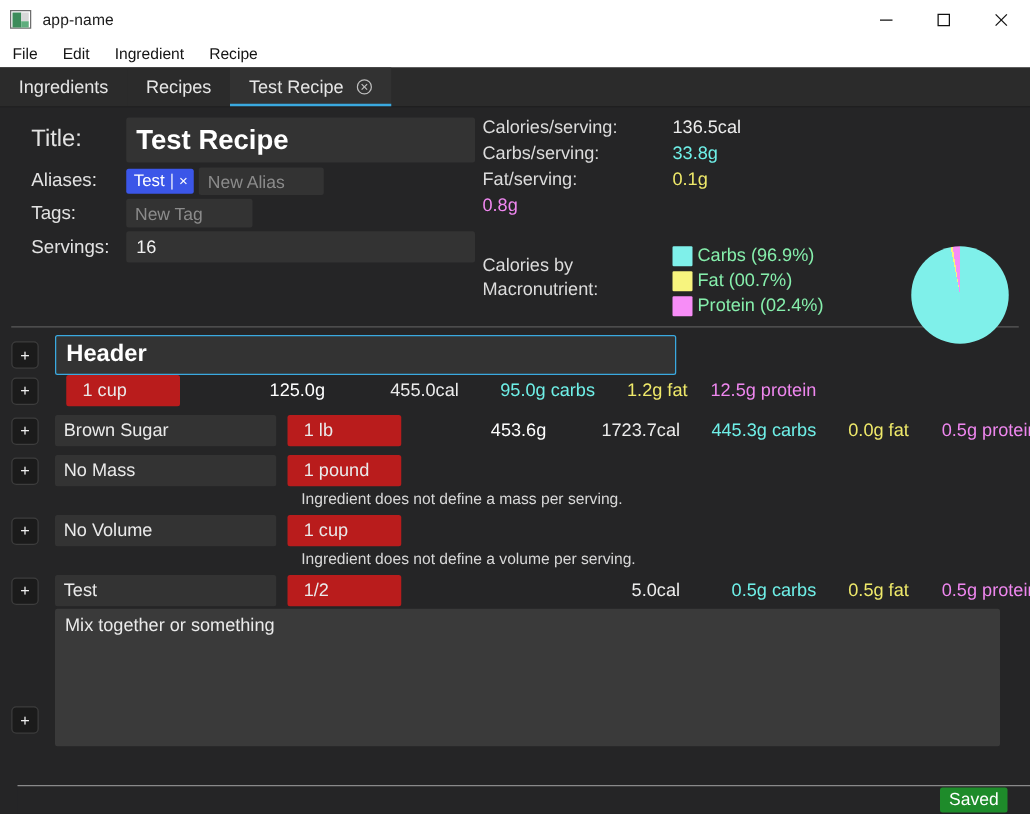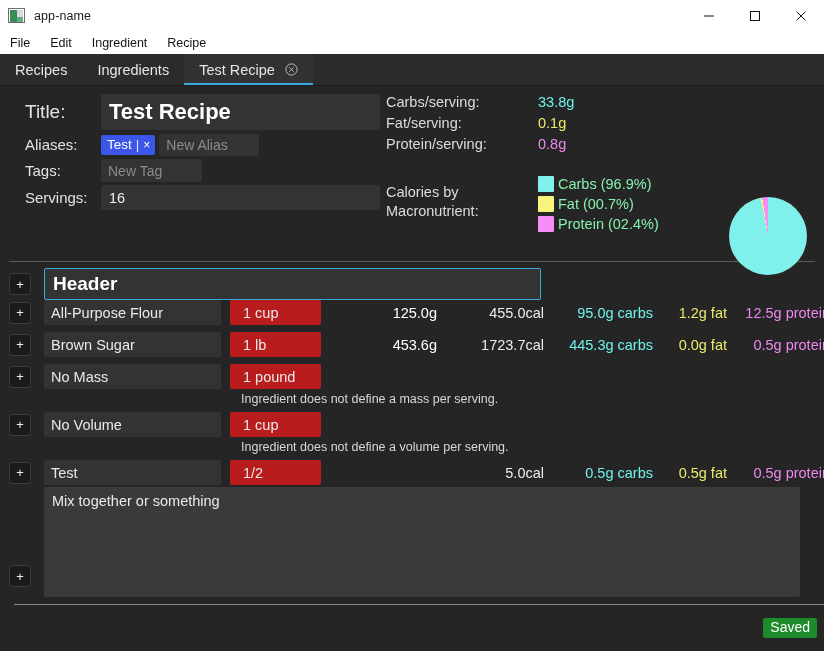--- a/index.html
+++ b/index.html
@@ -455,27 +455,27 @@
     color: #eaeaea;
     font-size: 14.5px;
     padding: 6px 0 0 8px;
     box-sizing: border-box;
   }
 
   
   .statusbar {
     position: absolute;
     left: 14px; right: 0; bottom: 0;
-    height: 47px;
+    height: 23px;
     background: #252526;
     border-top: 1px solid #8a8a8a;
     display: flex;
     align-items: center;
     justify-content: flex-end;
-    padding-right: 7px;
+    padding-right: 18px;
     box-sizing: border-box;
   }
   .saved-badge {
     background: #1e8b2a;
     color: #ffffff;
     font-size: 14px;
     padding: 2px 7px 3px 7px;
     border-radius: 2px;
     line-height: 1.1;
   }
@@ -516,24 +516,24 @@
 
   <div class="menubar">
     <div class="menu-item">File</div>
     <div class="menu-item">Edit</div>
     <div class="menu-item">Ingredient</div>
     <div class="menu-item">Recipe</div>
   </div>
 
   <div class="tabbar">
     <div class="tab">
+      <span>Ingredients</span>
+    </div>
+    <div class="tab">
       <span>Recipes</span>
-    </div>
-    <div class="tab">
-      <span>Ingredients</span>
     </div>
     <div class="tab active">
       <span>Test Recipe</span>
       <span class="tab-close">
         <svg width="13" height="13" viewBox="0 0 13 13">
           <circle cx="6.5" cy="6.5" r="5.6" fill="none" stroke="#bdbdbd" stroke-width="1"></circle>
           <line x1="4.3" y1="4.3" x2="8.7" y2="8.7" stroke="#bdbdbd" stroke-width="1"></line>
           <line x1="8.7" y1="4.3" x2="4.3" y2="8.7" stroke="#bdbdbd" stroke-width="1"></line>
         </svg>
       </span>
@@ -565,29 +565,32 @@
           <div class="finput tag-new">New Tag</div>
         </div>
         <div class="frow">
           <div class="flabel">Servings:</div>
           <div class="finput servings-input">16</div>
         </div>
       </div>
 
       <div class="nutri-col">
         <div class="nutri-row">
+          <div class="nutri-label">Calories/serving:</div>
+          <div class="nutri-val" style="color:#ececec">136.5cal</div>
+        </div>
+        <div class="nutri-row">
           <div class="nutri-label">Carbs/serving:</div>
           <div class="nutri-val" style="color:#6ff0e8">33.8g</div>
         </div>
         <div class="nutri-row">
           <div class="nutri-label">Fat/serving:</div>
           <div class="nutri-val" style="color:#efe96a">0.1g</div>
         </div>
         <div class="nutri-row">
-          <div class="nutri-label">Protein/serving:</div>
           <div class="nutri-val" style="color:#ef87ef">0.8g</div>
         </div>
 
         <div class="macro-block">
           <div class="macro-label">
             <div>Calories by</div>
             <div>Macronutrient:</div>
           </div>
           <div class="legend">
             <div class="legend-row">
@@ -617,21 +620,20 @@
 
       <div class="row">
         <div class="plus-btn">+</div>
         <div class="row-gap"></div>
         <div class="header-input">Header</div>
       </div>
 
       <div class="row">
         <div class="plus-btn">+</div>
         <div class="row-gap"></div>
-        <div class="name-input">All-Purpose Flour</div>
         <div class="amt-input">1 cup</div>
         <div class="col-mass">125.0g</div>
         <div class="col-cal">455.0cal</div>
         <div class="col-carb" style="color:#6ff0e8">95.0g carbs</div>
         <div class="col-fat" style="color:#efe96a">1.2g fat</div>
         <div class="col-prot" style="color:#ef87ef">12.5g protein</div>
       </div>
 
       <div class="row" style="margin-top:7px">
         <div class="plus-btn">+</div>

